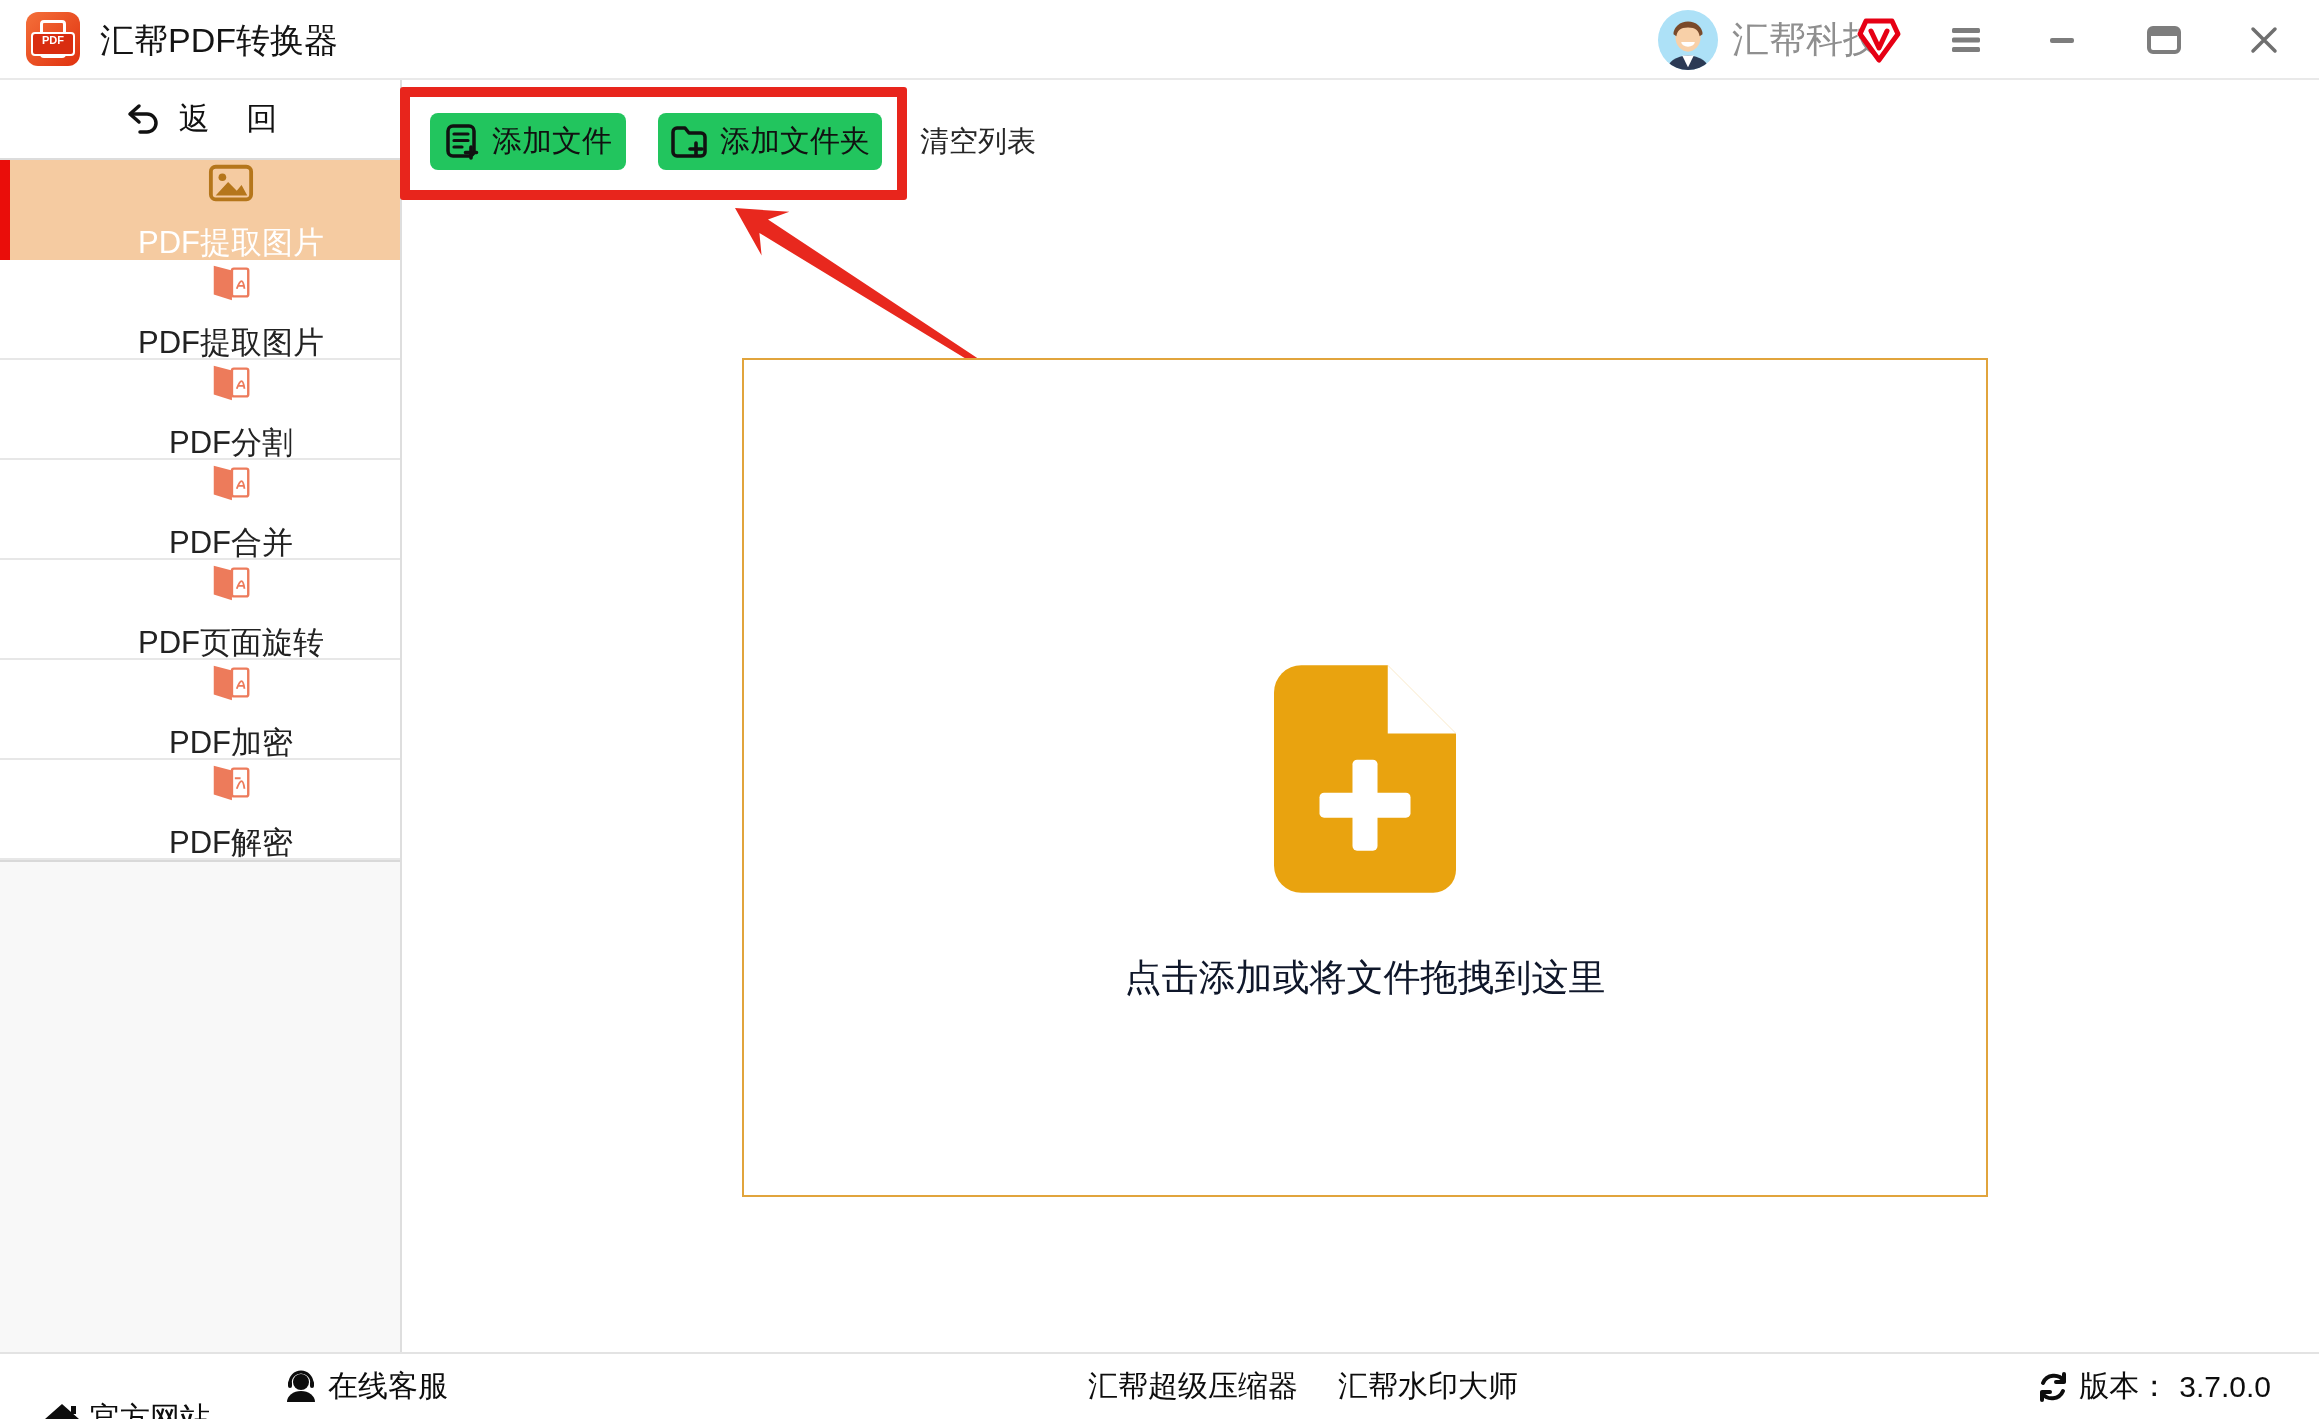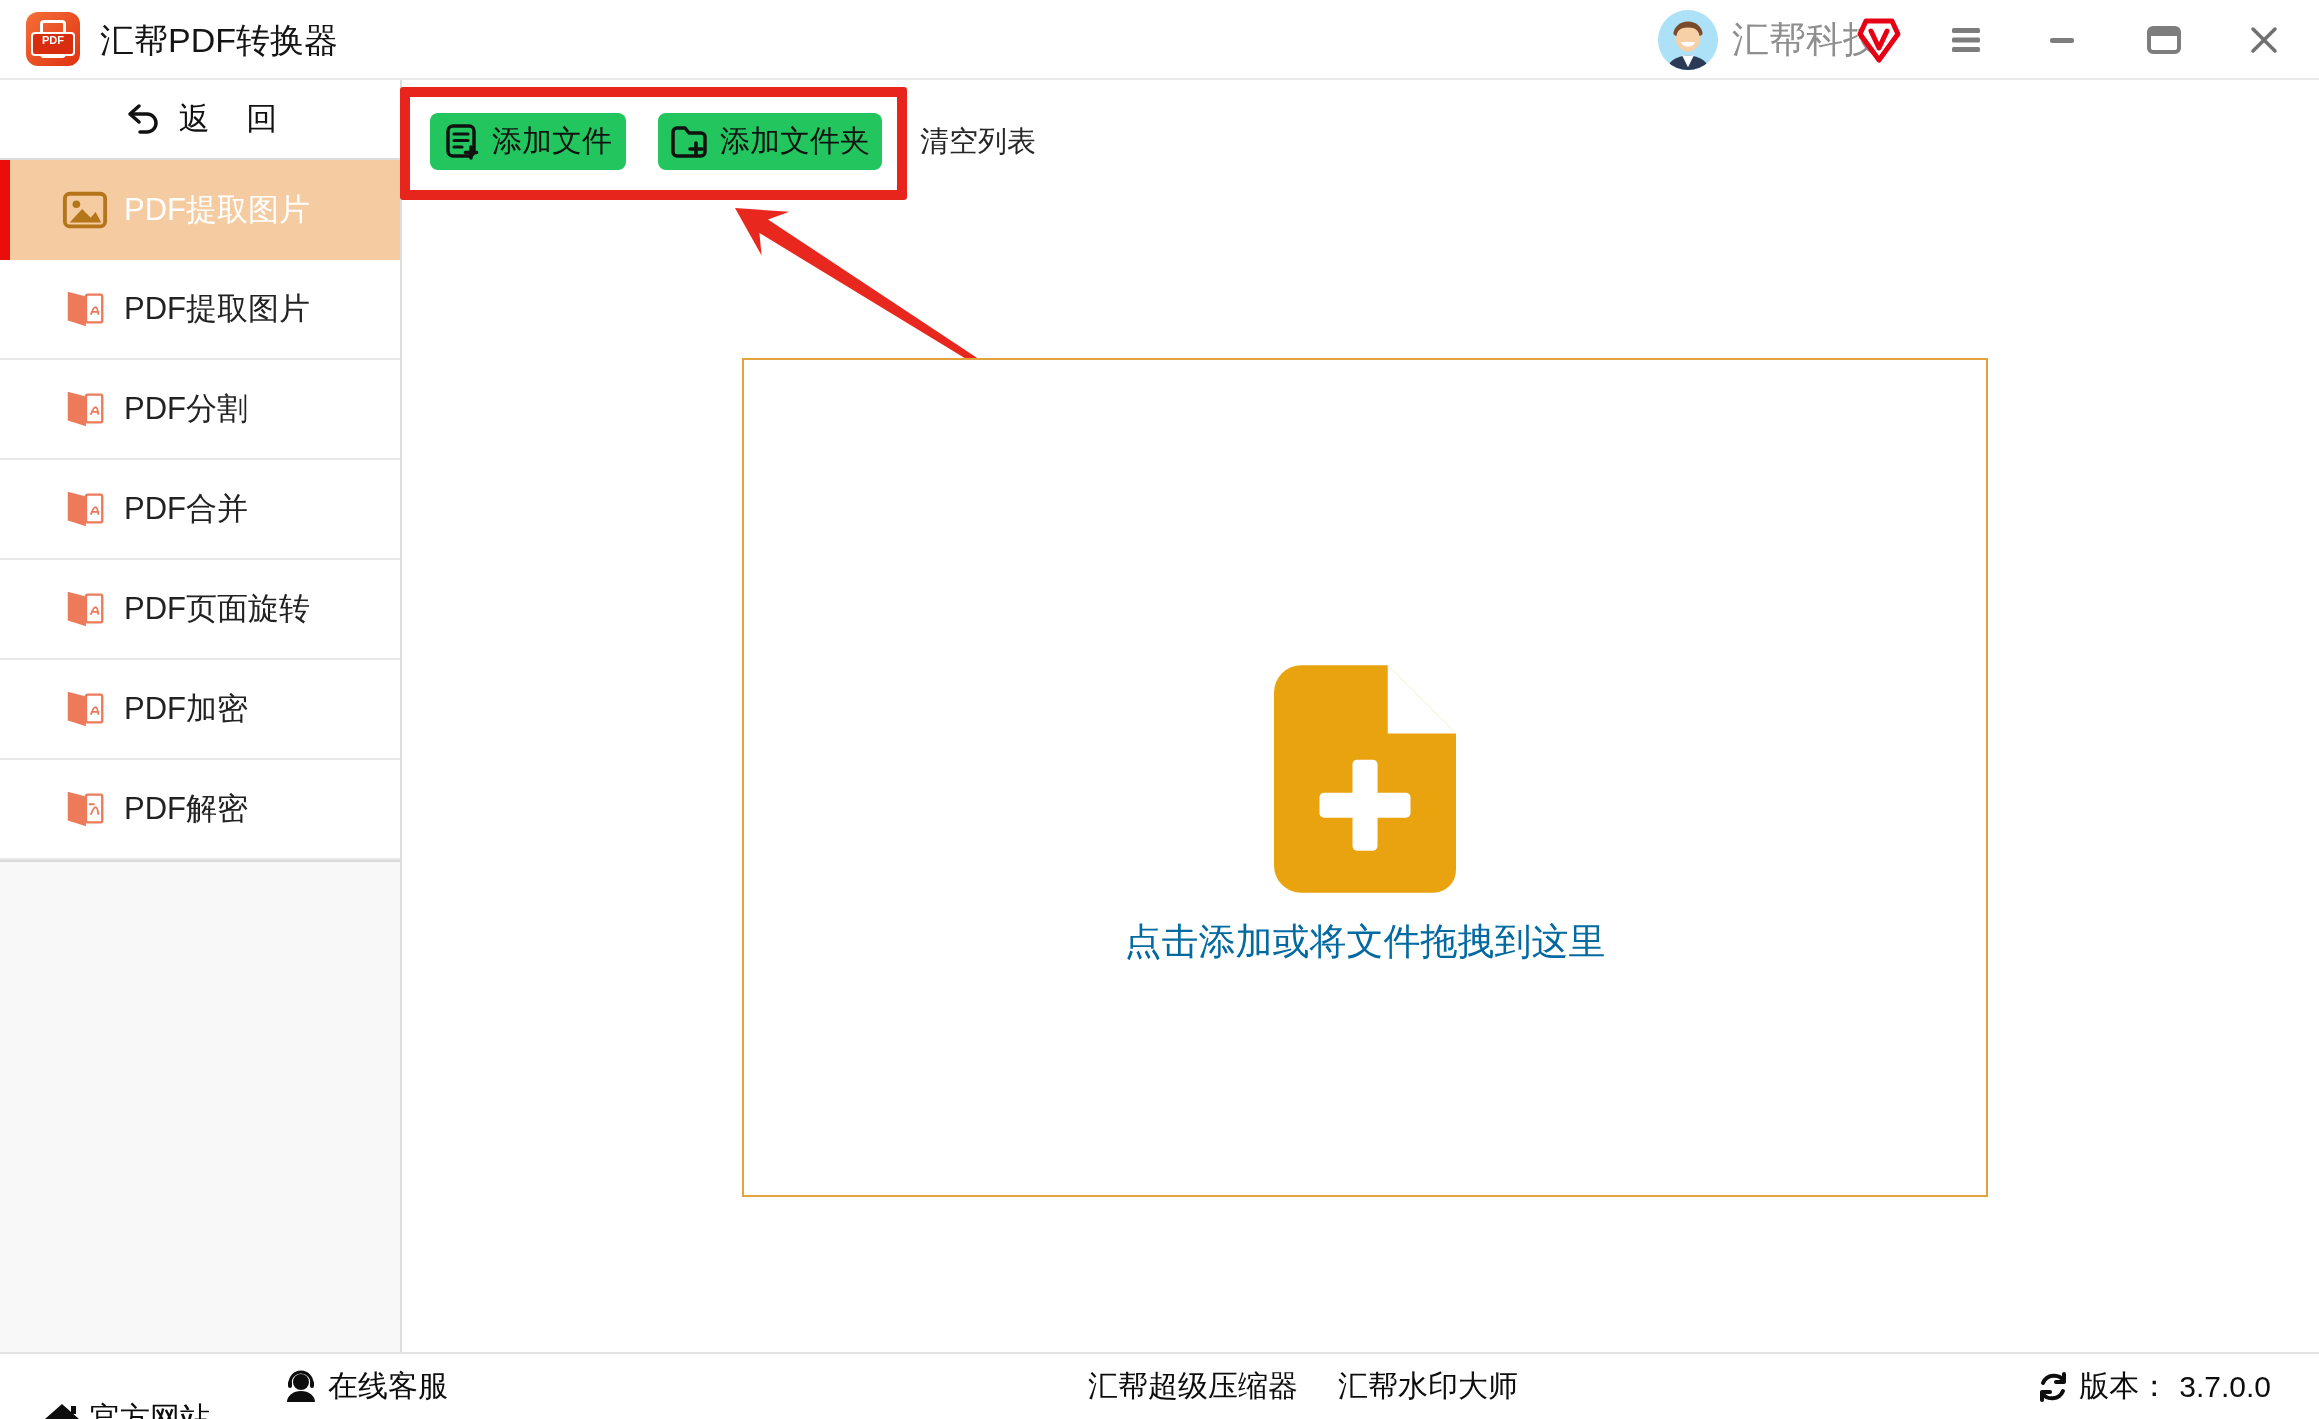--- a/index.html
+++ b/index.html
@@ -20,39 +20,39 @@
   .account-name { position:absolute; left:1732px; top:0; height:72px; line-height:80px; font-size:37px; color:#8f8f8f; }
   .vip-badge { position:absolute; left:1856px; top:16px; width:46px; height:48px; }
   .winbtn { position:absolute; top:0; height:80px; width:60px; display:flex; align-items:center; justify-content:center; cursor:default; }
   .winbtn.menu { left:1936px; } .winbtn.min { left:2032px; } .winbtn.max { left:2134px; } .winbtn.close { left:2234px; }
   
   .sidebar { position:absolute; left:0; top:80px; width:402px; height:1272px; background:#fff; border-right:2px solid #dedede; }
   .back-row { position:absolute; left:0; top:0; width:100%; height:80px; border-bottom:2px solid #dcdcdc;
     display:flex; align-items:center; justify-content:center; gap:16px; font-size:31px; color:#111; }
   .back-row .lbl { word-spacing:28px; }
   .side-item { position:absolute; left:0; width:100%; height:100px; display:flex; align-items:center;
-    padding-left:62px; gap:16px; font-size:31px; color:#222; border-bottom:2px solid #e7e7e7; background:#fff; }
+    padding-left:62px; gap:16px; font-size:31px; color:#222; border-bottom:2px solid #e7e7e7; background:#fff;flex-direction:column; }
   .side-item .ic { width:46px; height:46px; flex:0 0 auto; }
   .side-item.selected { background:#f5cba1; color:#fff; border-bottom:none; }
   .side-item.selected::before { content:""; position:absolute; left:0; top:0; width:10px; height:100%; background:#ea0d0a; }
   .side-filler { position:absolute; left:0; top:780px; width:100%; height:492px; background:#f8f8f8; border-top:2px solid #d9d9d9; }
   
   .main { position:absolute; left:402px; top:80px; width:1917px; height:1272px; background:#fff; }
   .gold-btn { position:absolute; top:33px; height:57px; background:#22c55e; border:none; border-radius:8px;
     display:flex; align-items:center; justify-content:center; gap:12px; font-size:30px; color:#111;
     font-family:"Liberation Sans", sans-serif; cursor:pointer; }
   .btn-addfile { left:28px; width:196px; }
   .btn-addfolder { left:256px; width:224px; }
   .clear-list { position:absolute; left:518px; top:33px; height:57px; line-height:57px; font-size:29px; color:#262626; cursor:pointer; }
   .anno-rect { position:absolute; left:-2px; top:7px; width:507px; height:113px; border:10px solid #e8251c; border-radius:3px; pointer-events:none; }
   .anno-arrow { position:absolute; left:0; top:0; pointer-events:none; }
   .dropzone { position:absolute; left:340px; top:278px; width:1246px; height:839px; background:#fff;
     border:2px solid #e1a43c; display:flex; flex-direction:column; align-items:center; cursor:pointer; }
   .dz-icon { margin-top:305px; width:182px; height:228px; }
-  .dz-hint { margin-top:24px; font-size:37px; color:#0369a1; }
+  .dz-hint { margin-top:60px; font-size:37px; color:#0f172a; }
   
   .footer { position:absolute; left:0; bottom:0; width:100%; height:67px; background:#fff; border-top:2px solid #e3e3e3; }
   .f-item { position:absolute; top:0; height:65px; display:flex; align-items:center; gap:10px; font-size:30px; color:#0d0d0d; cursor:pointer; }
   .f-site { left:44px;margin-top:32px; } .f-support { left:284px; }
   .f-link1 { left:1088px; } .f-link2 { left:1338px; }
   .f-version { position:absolute; right:48px; top:0; height:65px; display:flex; align-items:center; gap:10px; font-size:30px; color:#0d0d0d; }
 </style>
 </head>
 <body>
 

